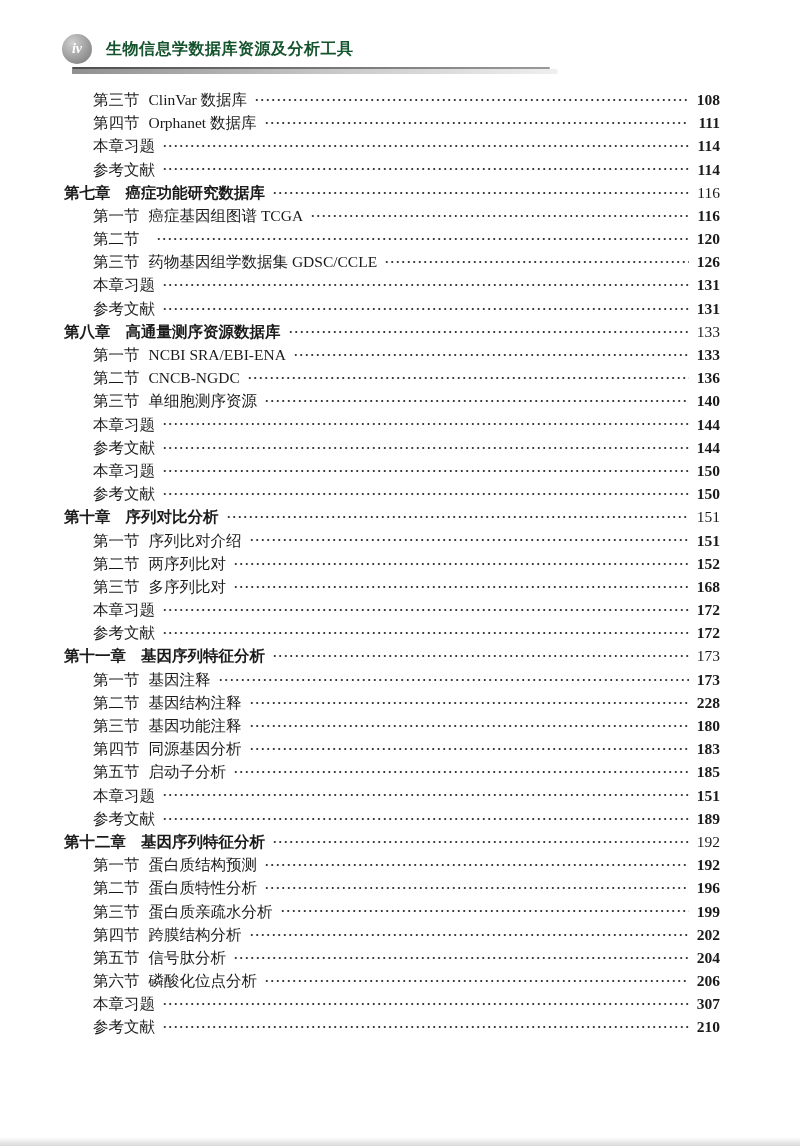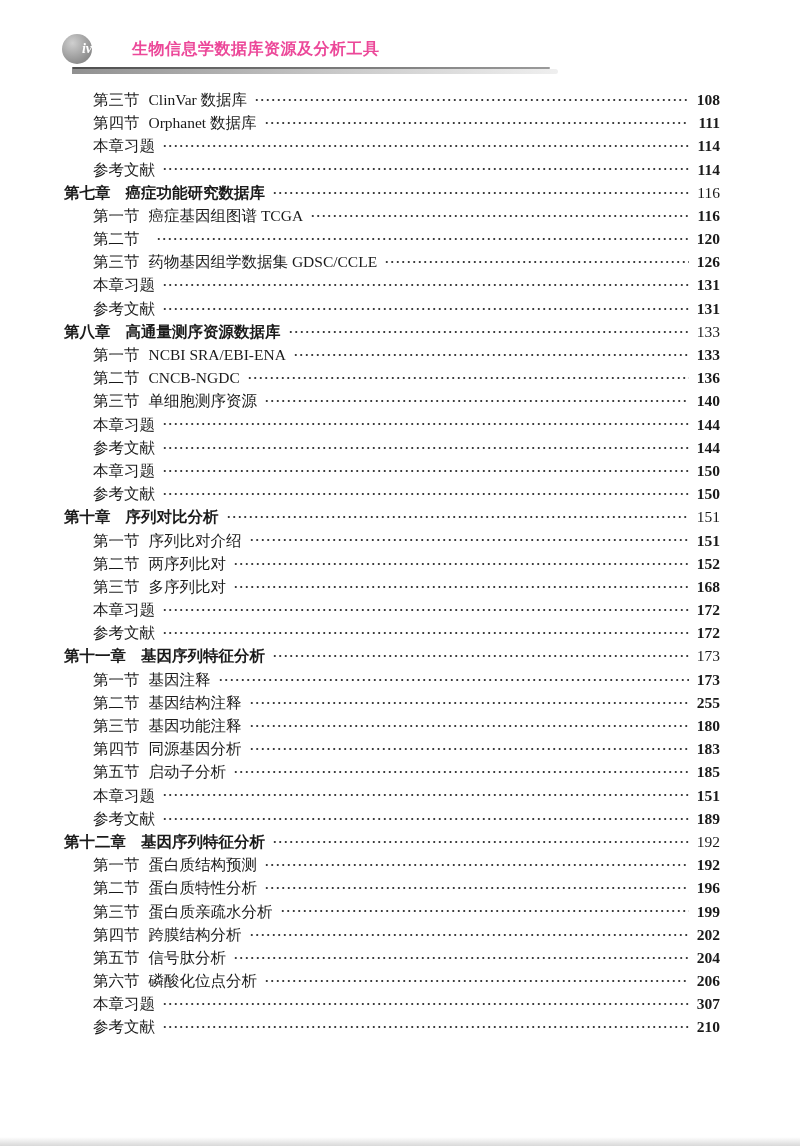--- a/index.html
+++ b/index.html
@@ -12,21 +12,21 @@
   }
   .page { position:absolute; inset:0; background:#ffffff; }
 
   
   .page-header { position:absolute; top:34px; left:62px; right:62px; height:40px; }
   .header-top { display:flex; align-items:center; gap:14px; }
   .page-badge {
     width:30px; height:30px; border-radius:50%;
     background:radial-gradient(circle at 35% 30%, #cfcfcf, #8f8f8f 70%, #7a7a7a);
     color:#ffffff; font-weight:bold; font-style:italic;
-    font-size:14px; display:flex; align-items:center; justify-content:flex-end;
+    font-size:14px; display:flex; align-items:center; justify-content:center;
     font-family:"Liberation Serif",serif;
     flex:0 0 auto;
   }
   .running-title {
     font-family:"Liberation Sans","DejaVu Sans",sans-serif;
     font-weight:bold; font-size:16px; letter-spacing:0.5px;
   }
   .header-rule { position:relative; height:8px; margin-top:3px; margin-left:10px; }
   .rule-thin {
     position:absolute; top:0; left:0; width:478px; height:2px;
@@ -77,21 +77,21 @@
 </head>
 <body>
 
 <div class="page">
 
   <div class="page-header">
     <div class="header-top">
       <div class="page-badge">
         <span>iv</span>
       </div>
-      <div class="running-title" style="color: #ec4899; margin-left: 26px;">生物信息学数据库资源及分析工具</div>
+      <div class="running-title" style="color: #14532d;">生物信息学数据库资源及分析工具</div>
     </div>
     <div class="header-rule">
       <div class="rule-thin"></div>
       <div class="rule-thick"></div>
     </div>
   </div>
 
   <div class="toc">
       <div class="toc-row section">
     <span class="toc-label">第三节</span>
@@ -245,21 +245,21 @@
       <div class="toc-row section">
     <span class="toc-label">第一节</span>
     <span class="toc-title">基因注释</span>
     <span class="leader"></span>
     <span class="toc-page">173</span>
   </div>
       <div class="toc-row section">
     <span class="toc-label">第二节</span>
     <span class="toc-title">基因结构注释</span>
     <span class="leader"></span>
-    <span class="toc-page">255</span>
+    <span class="toc-page">228</span>
   </div>
       <div class="toc-row section">
     <span class="toc-label">第三节</span>
     <span class="toc-title">基因功能注释</span>
     <span class="leader"></span>
     <span class="toc-page">180</span>
   </div>
       <div class="toc-row section">
     <span class="toc-label">第四节</span>
     <span class="toc-title">同源基因分析</span>

